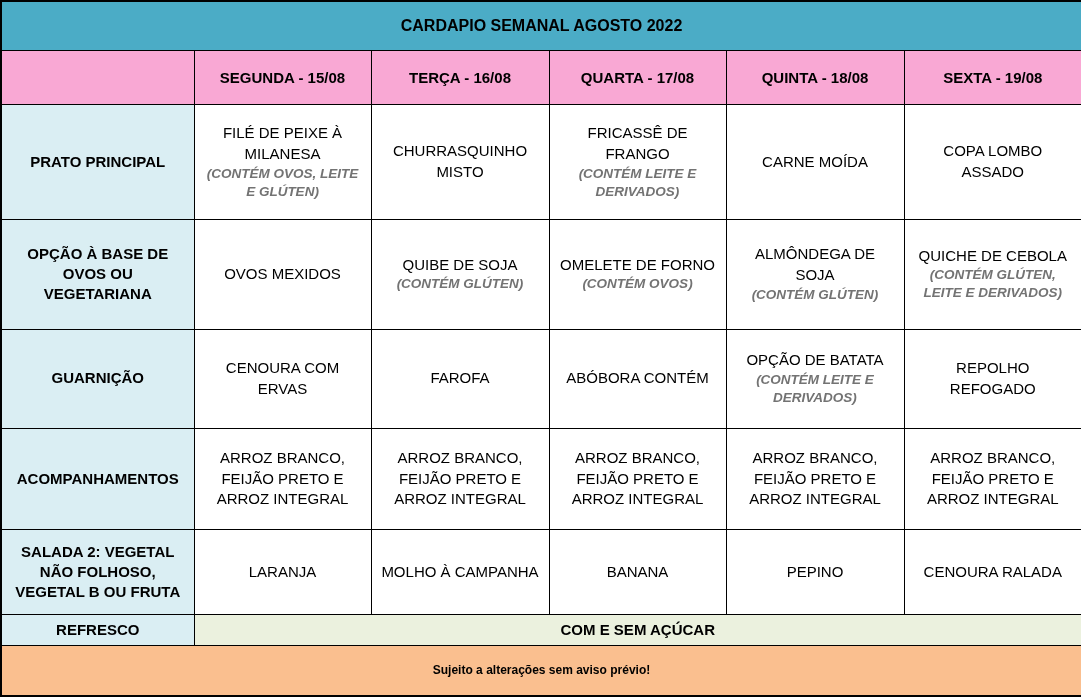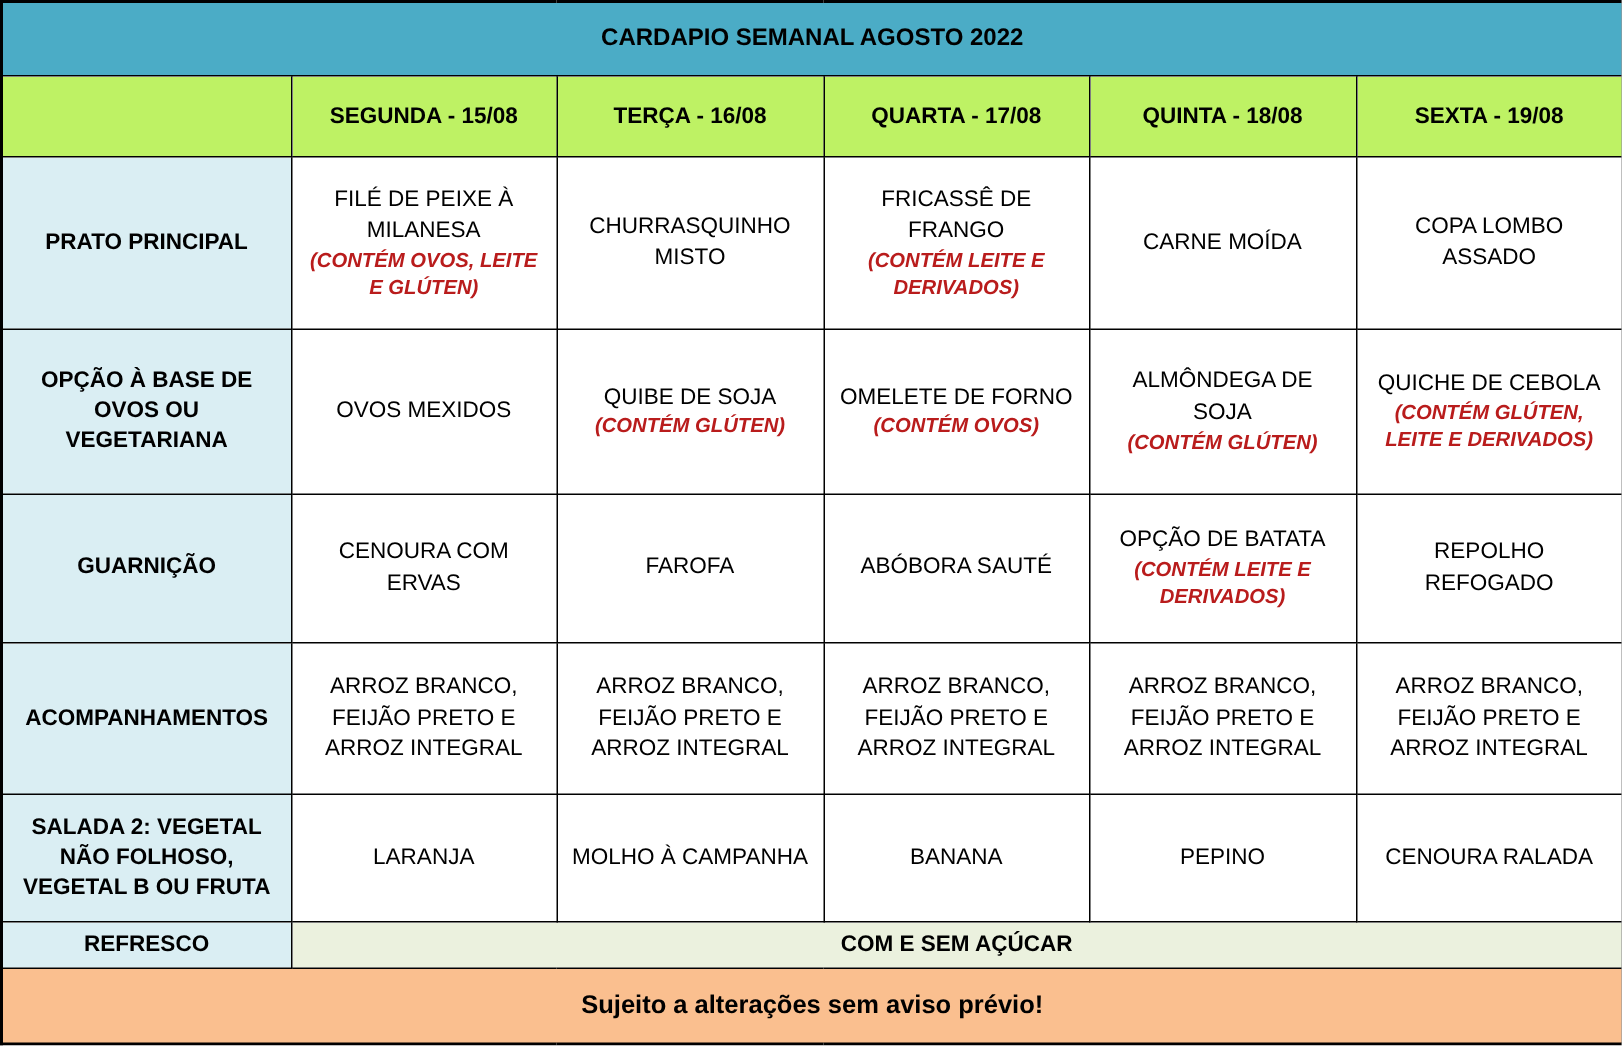--- a/index.html
+++ b/index.html
@@ -23,57 +23,57 @@
     color: #000000;
     overflow: hidden;
   }
   tr.title-row td {
     background: #4BACC6;
     font-weight: bold;
     font-size: 16px;
     border-bottom: 2px solid #000000;
   }
   tr.header-row td, tr.header-row th {
-    background: #bef264;
+    background: #f9a8d4;
     font-weight: bold;
     font-size: 15px;
     border-bottom: 2px solid #000000;
   }
   th.row-label {
     background: #DAEEF3;
     font-weight: bold;
     font-size: 15px;
     line-height: 1.35;
     border-right: 2px solid #000000;
     margin-left: 39px;
   }
   td.menu-cell {
     background: #ffffff;
     font-weight: normal;
     font-size: 15px;
     line-height: 1.38;
   }
   .dish-name { font-size: 15px; color: #000000; }
   .allergen {
-    color: #b91c1c;
+    color: #737373;
     font-weight: bold;
     font-style: italic;
     font-size: 13.5px;
     line-height: 1.35;
   }
   .allergen:empty { display: none; }
   td.refresco-cell {
     background: #EBF1DE;
     font-weight: bold;
     font-size: 15px;
   }
   tr.footer-row td {
     background: #FABF8F;
     font-weight: bold;
-    font-size: 17px;
+    font-size: 12px;
     border-top: 2px solid #000000;
   }
 </style>
 </head>
 <body>
 
 <table id="menu-table">
   <colgroup>
     <col style="width:193px">
     <col style="width:177px">
@@ -149,21 +149,21 @@
     <th class="row-label">GUARNIÇÃO</th>
     <td class="menu-cell">
       <div class="dish-name">CENOURA COM ERVAS</div>
 
     </td>
     <td class="menu-cell">
       <div class="dish-name">FAROFA</div>
 
     </td>
     <td class="menu-cell">
-      <div class="dish-name">ABÓBORA SAUTÉ</div>
+      <div class="dish-name">ABÓBORA CONTÉM</div>
 
     </td>
     <td class="menu-cell">
       <div class="dish-name">OPÇÃO DE BATATA</div>
       <div class="allergen">(CONTÉM LEITE E DERIVADOS)</div>
     </td>
     <td class="menu-cell">
       <div class="dish-name">REPOLHO REFOGADO</div>
 
     </td>

